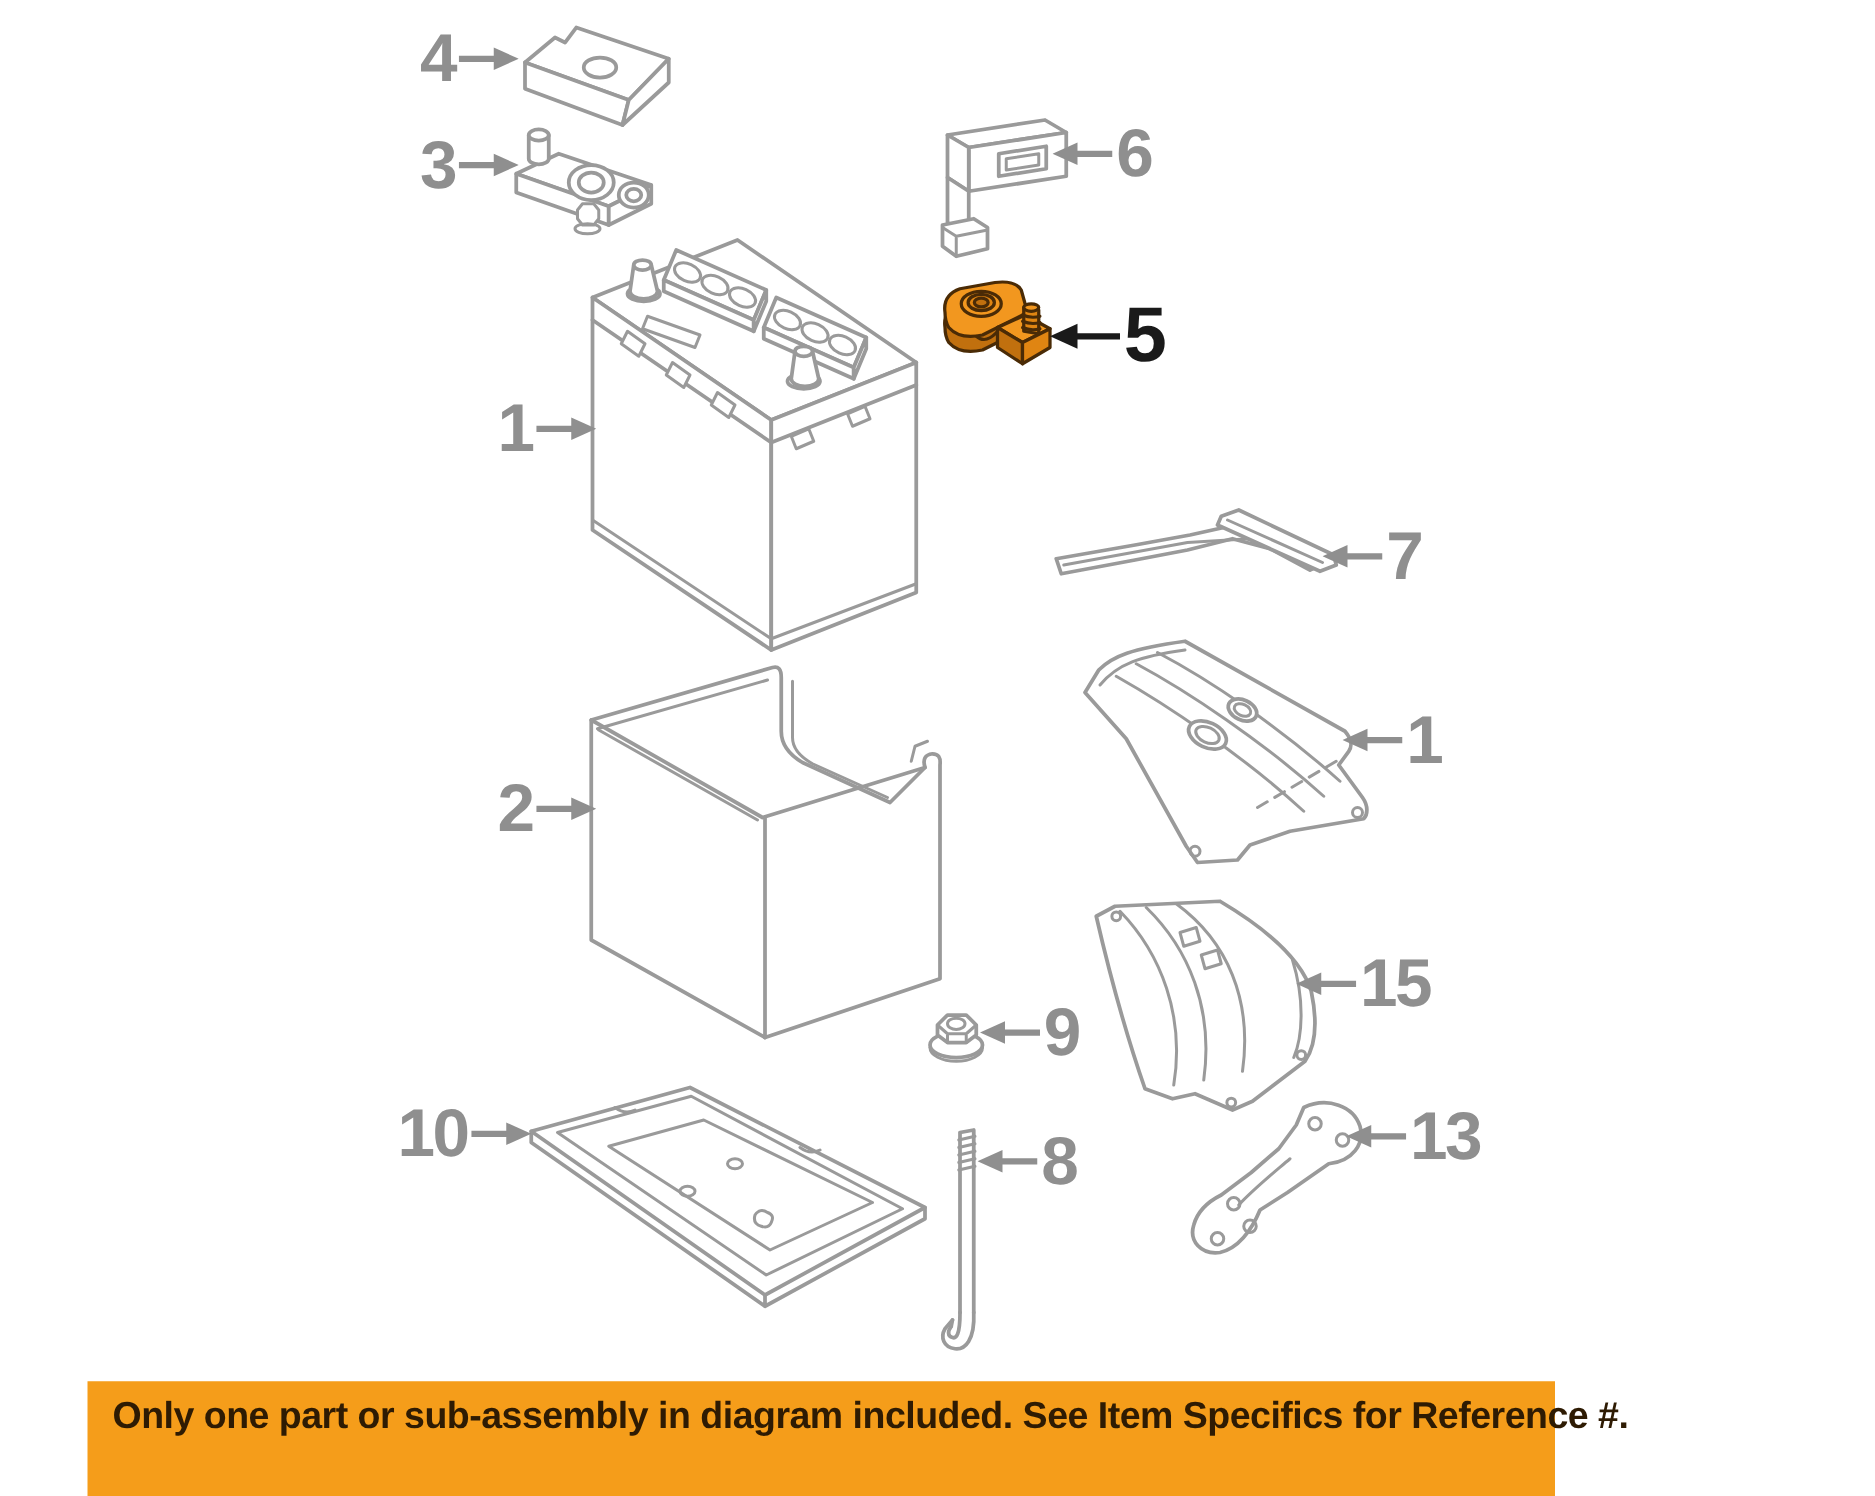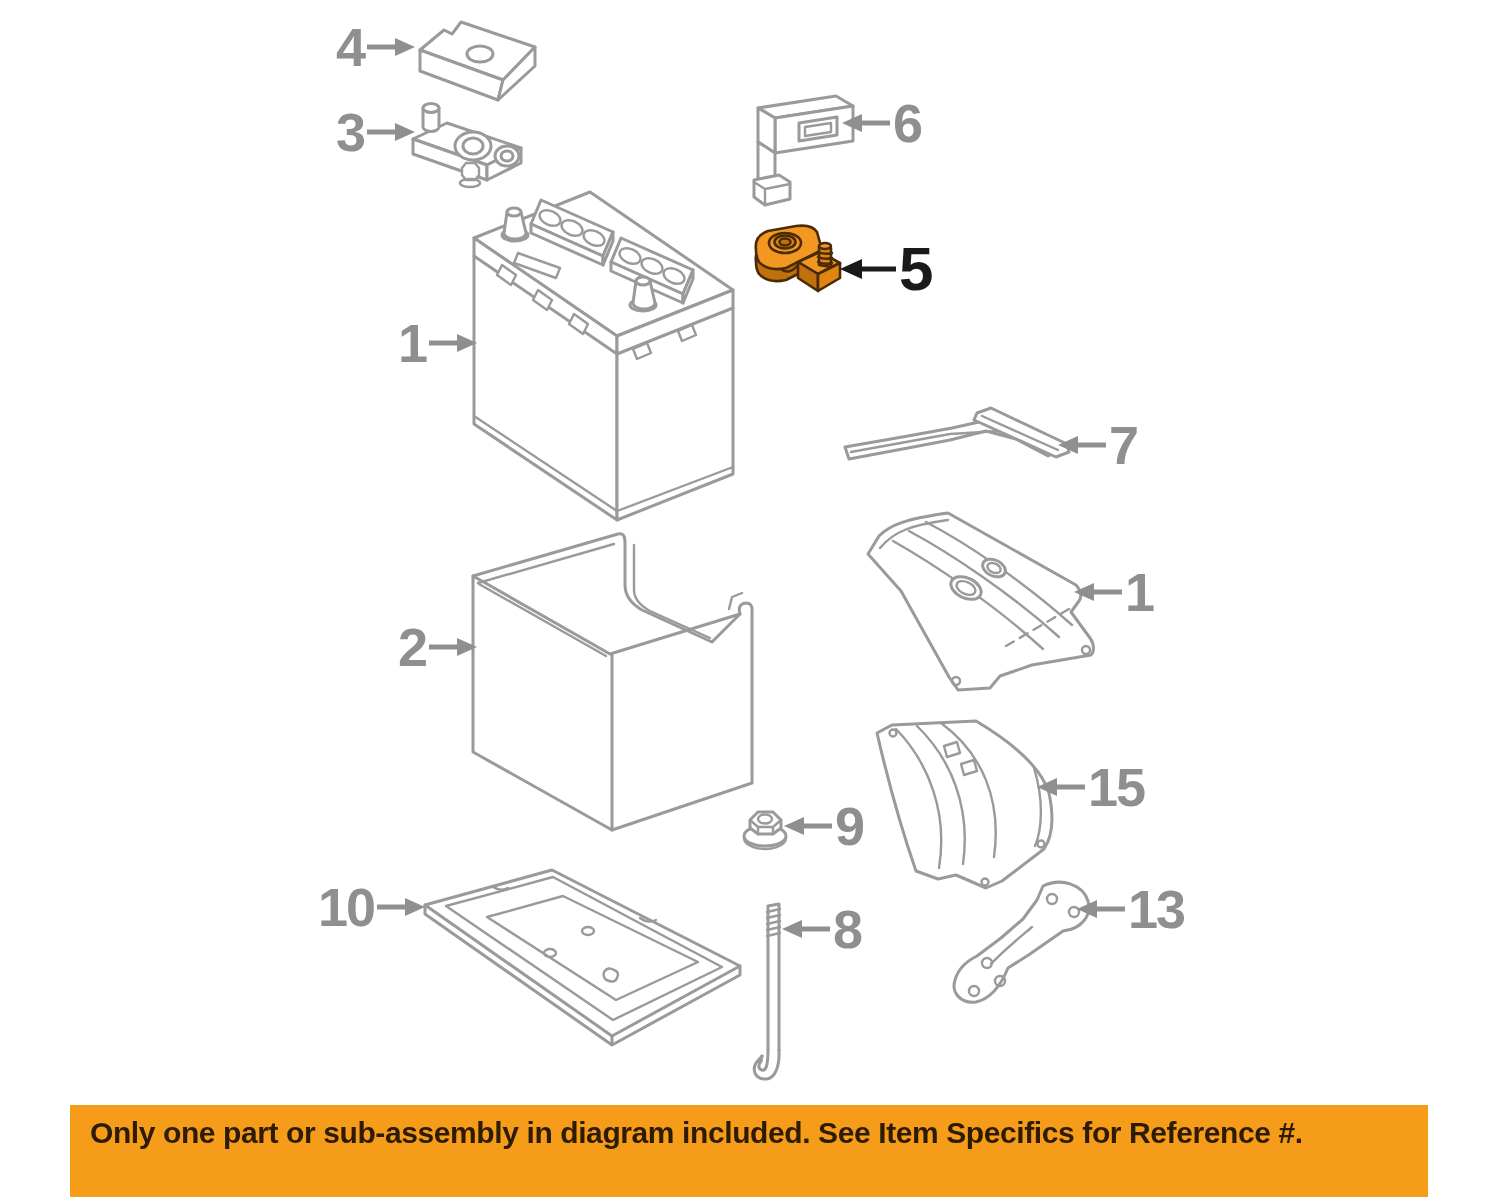--- a/index.html
+++ b/index.html
@@ -18,21 +18,21 @@
   
   .callout{position:absolute;display:flex;align-items:center;gap:3px;}
   .callout .num{font-weight:bold;font-size:54px;line-height:1;color:#8f8f8f;letter-spacing:-2px;}
   .arr{display:block;}
   .arr line{stroke:#8f8f8f;stroke-width:5;}
   .arr polygon{fill:#8f8f8f;}
   .callout.dark .num{color:#1a1a1a;font-size:62px;}
   .callout.dark .arr line{stroke:#1a1a1a;}
   .callout.dark .arr polygon{fill:#1a1a1a;}
   
-  .banner{position:absolute;left:70px;top:1105px;width:1358px;height:92px;background:#F59D1A;
+  .banner{position:absolute;left:70px;top:1105px;width:1174px;height:92px;background:#F59D1A;
           color:#2E1B03;font-weight:bold;font-size:30px;letter-spacing:-0.4px;
           padding:0;box-sizing:border-box;}
   .banner .bline{padding-left:20px;line-height:39px;white-space:nowrap;}
   .banner .bline:first-child{padding-top:8px;}
 </style>
 </head>
 <body>
 
 <div class="page">
 

